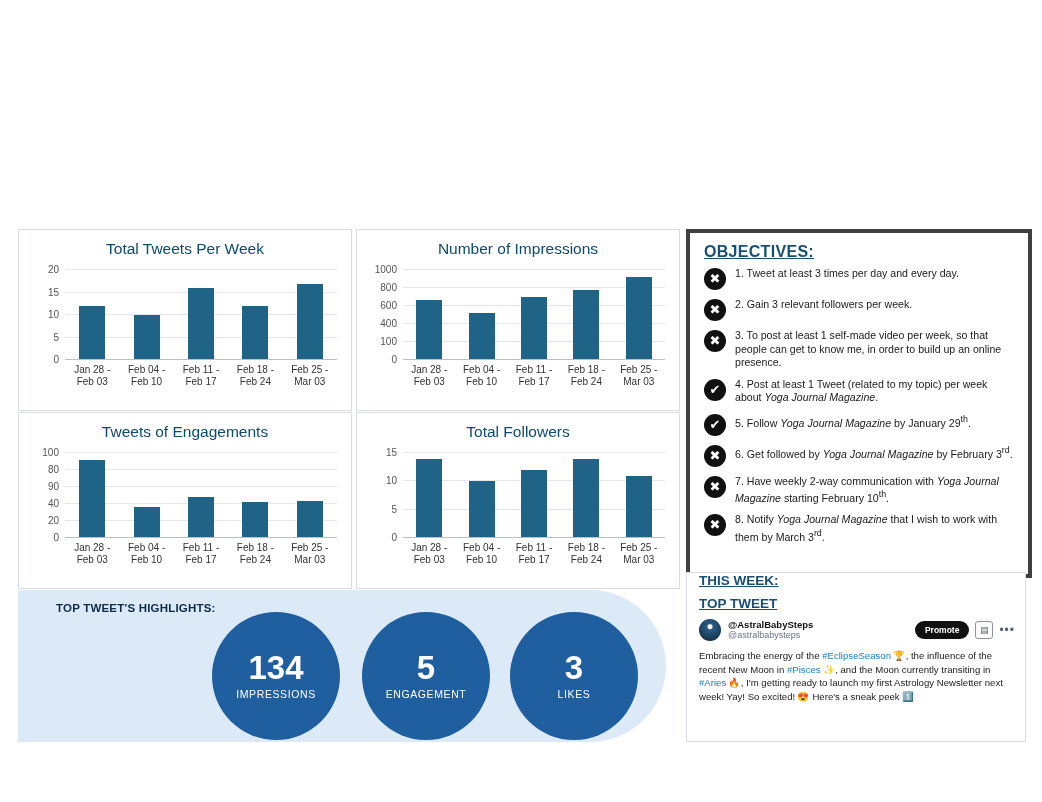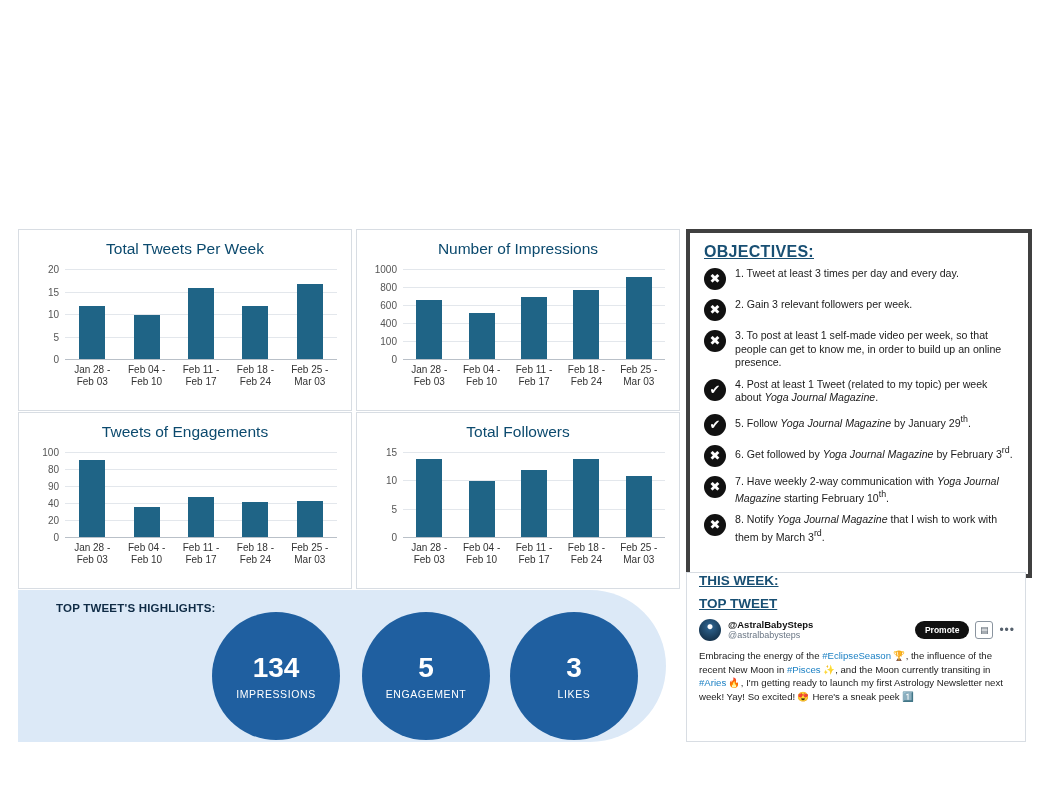--- a/index.html
+++ b/index.html
@@ -104,21 +104,21 @@
   }
   .hl-title{
     position:absolute;left:38px;top:12px;font-size:11.5px;font-weight:bold;color:#0f2b45;
     letter-spacing:.2px;
   }
   .circle{
     position:absolute;width:128px;height:128px;border-radius:50%;
     background:#1f5fa0;color:#fff;display:flex;flex-direction:column;
     align-items:center;justify-content:center;
   }
-  .circle .num{font-size:28px;font-weight:bold;line-height:32px;text-align:center;}
+  .circle .num{font-size:33px;font-weight:bold;line-height:32px;text-align:center;}
   .circle .cap{font-size:10.5px;letter-spacing:.6px;margin-top:4px;}
   .c1{left:194px;top:22px;}
   .c2{left:344px;top:22px;}
   .c3{left:492px;top:22px;}
 </style>
 </head>
 <body>
 
 <div class="page">
 

